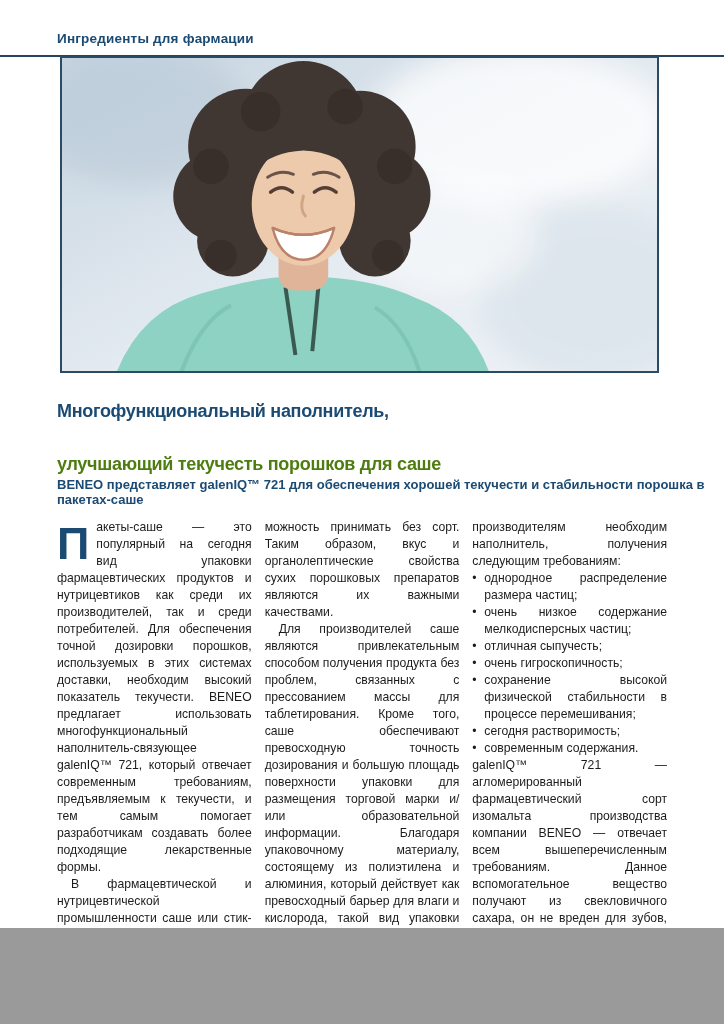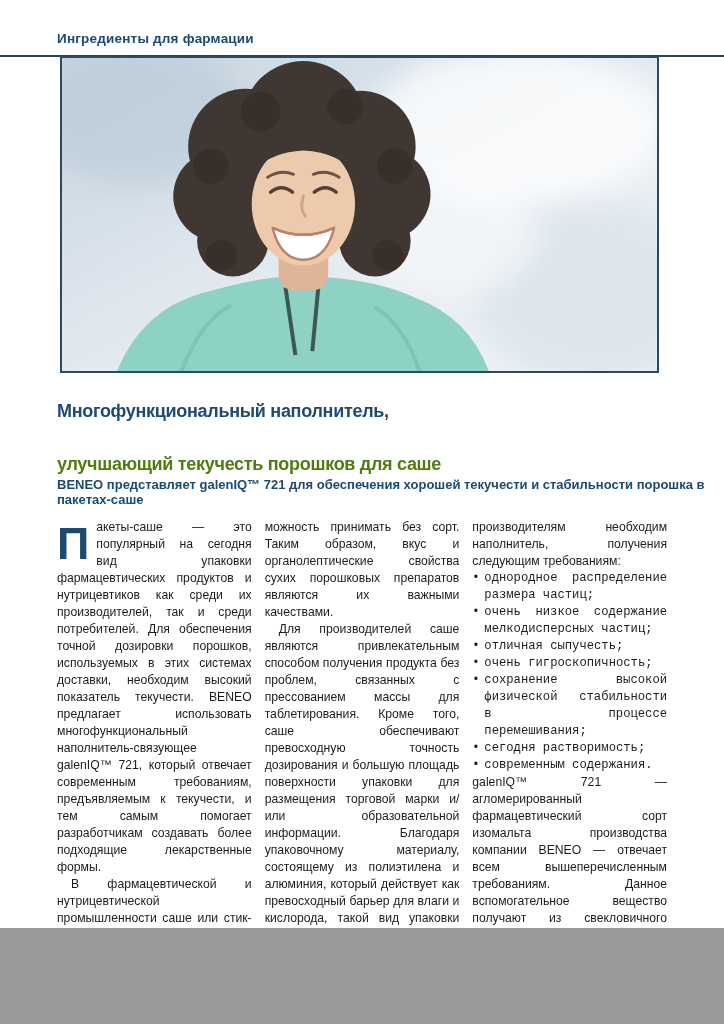--- a/index.html
+++ b/index.html
@@ -48,21 +48,21 @@
   }
   .col{flex:1 1 0;min-width:0;}
   .col p{margin:0;}
   .col p.indent{text-indent:14px;}
   .dropcap{
     float:left;
     font-size:45px;line-height:44px;font-weight:bold;color:#1b4a73;
     padding:3px 7px 0 0;
   }
   .bullets{margin:0;padding:0;list-style:none;}
-  .bullets li{position:relative;padding-left:12px;font-family:Liberation Mono, monospace;}
+  .bullets li{position:relative;padding-left:12px;}
   .bullets li::before{
     content:"\2022";position:absolute;left:0;top:0;color:#1c1c1e;
   }
   .lead-bold{font-weight:normal;}
   
   .footer-rule{
     position:absolute;left:0;top:951px;width:724px;height:2px;
     background:#27445e;
   }
   .page-number{

